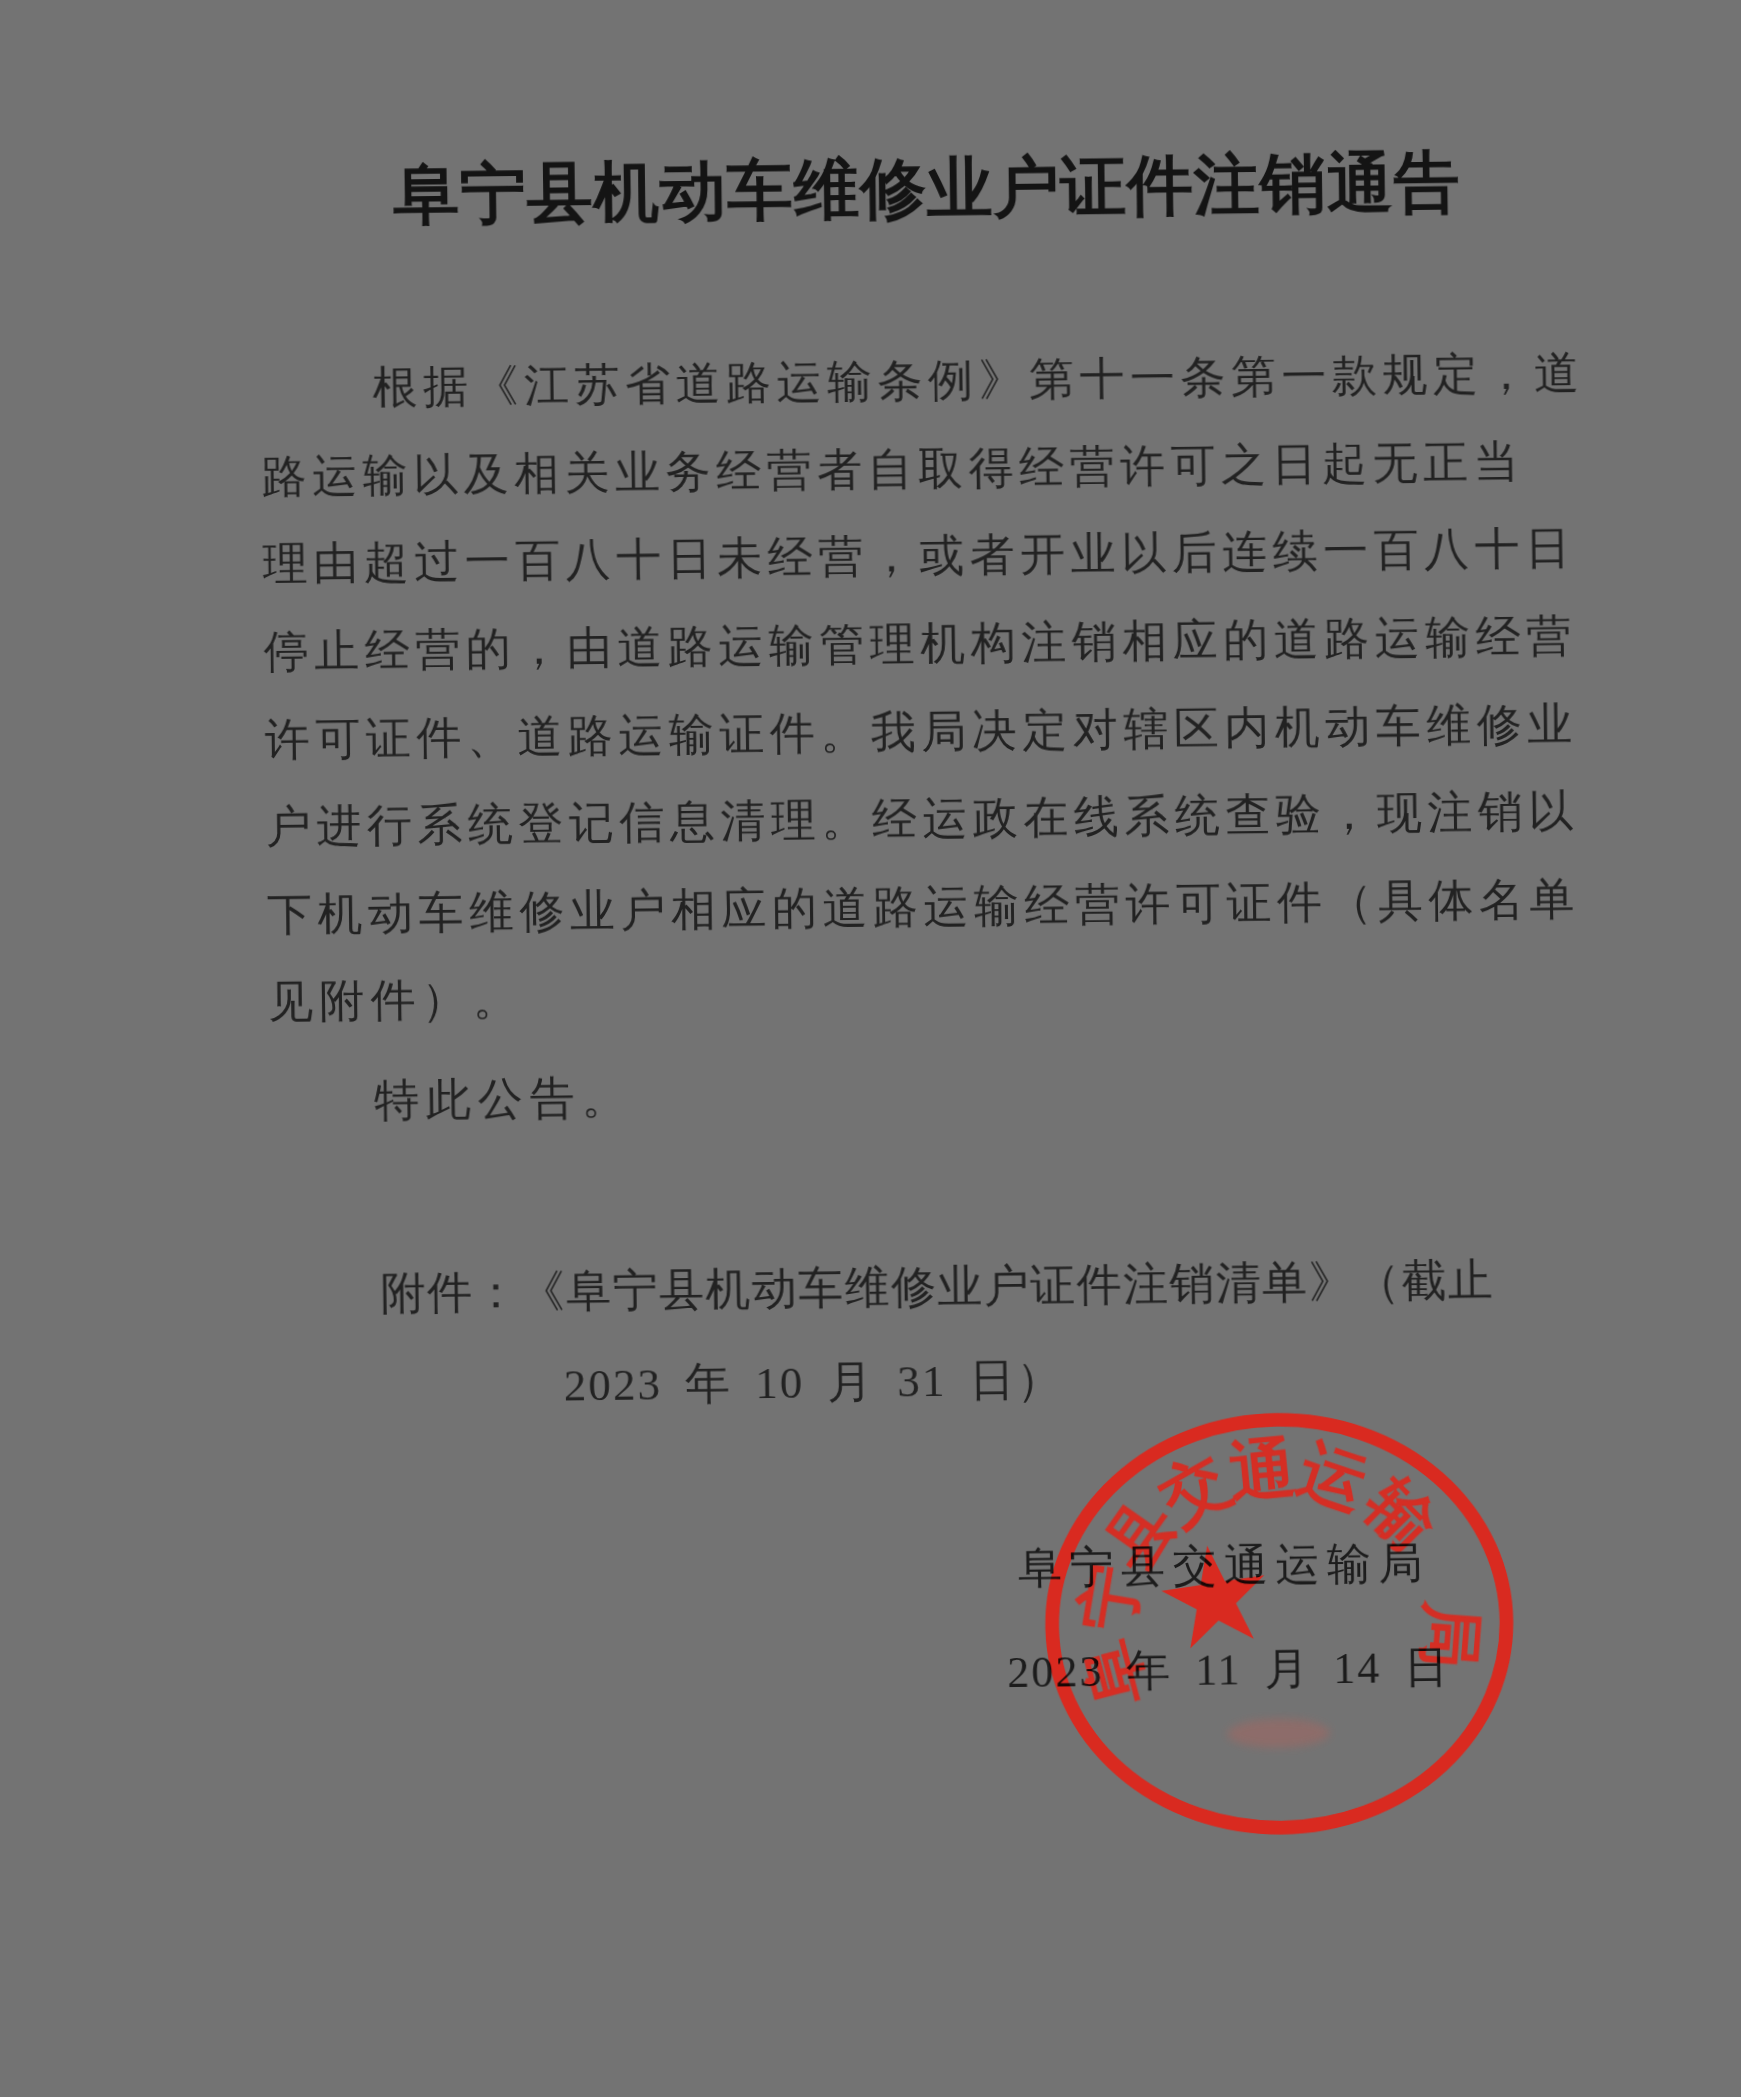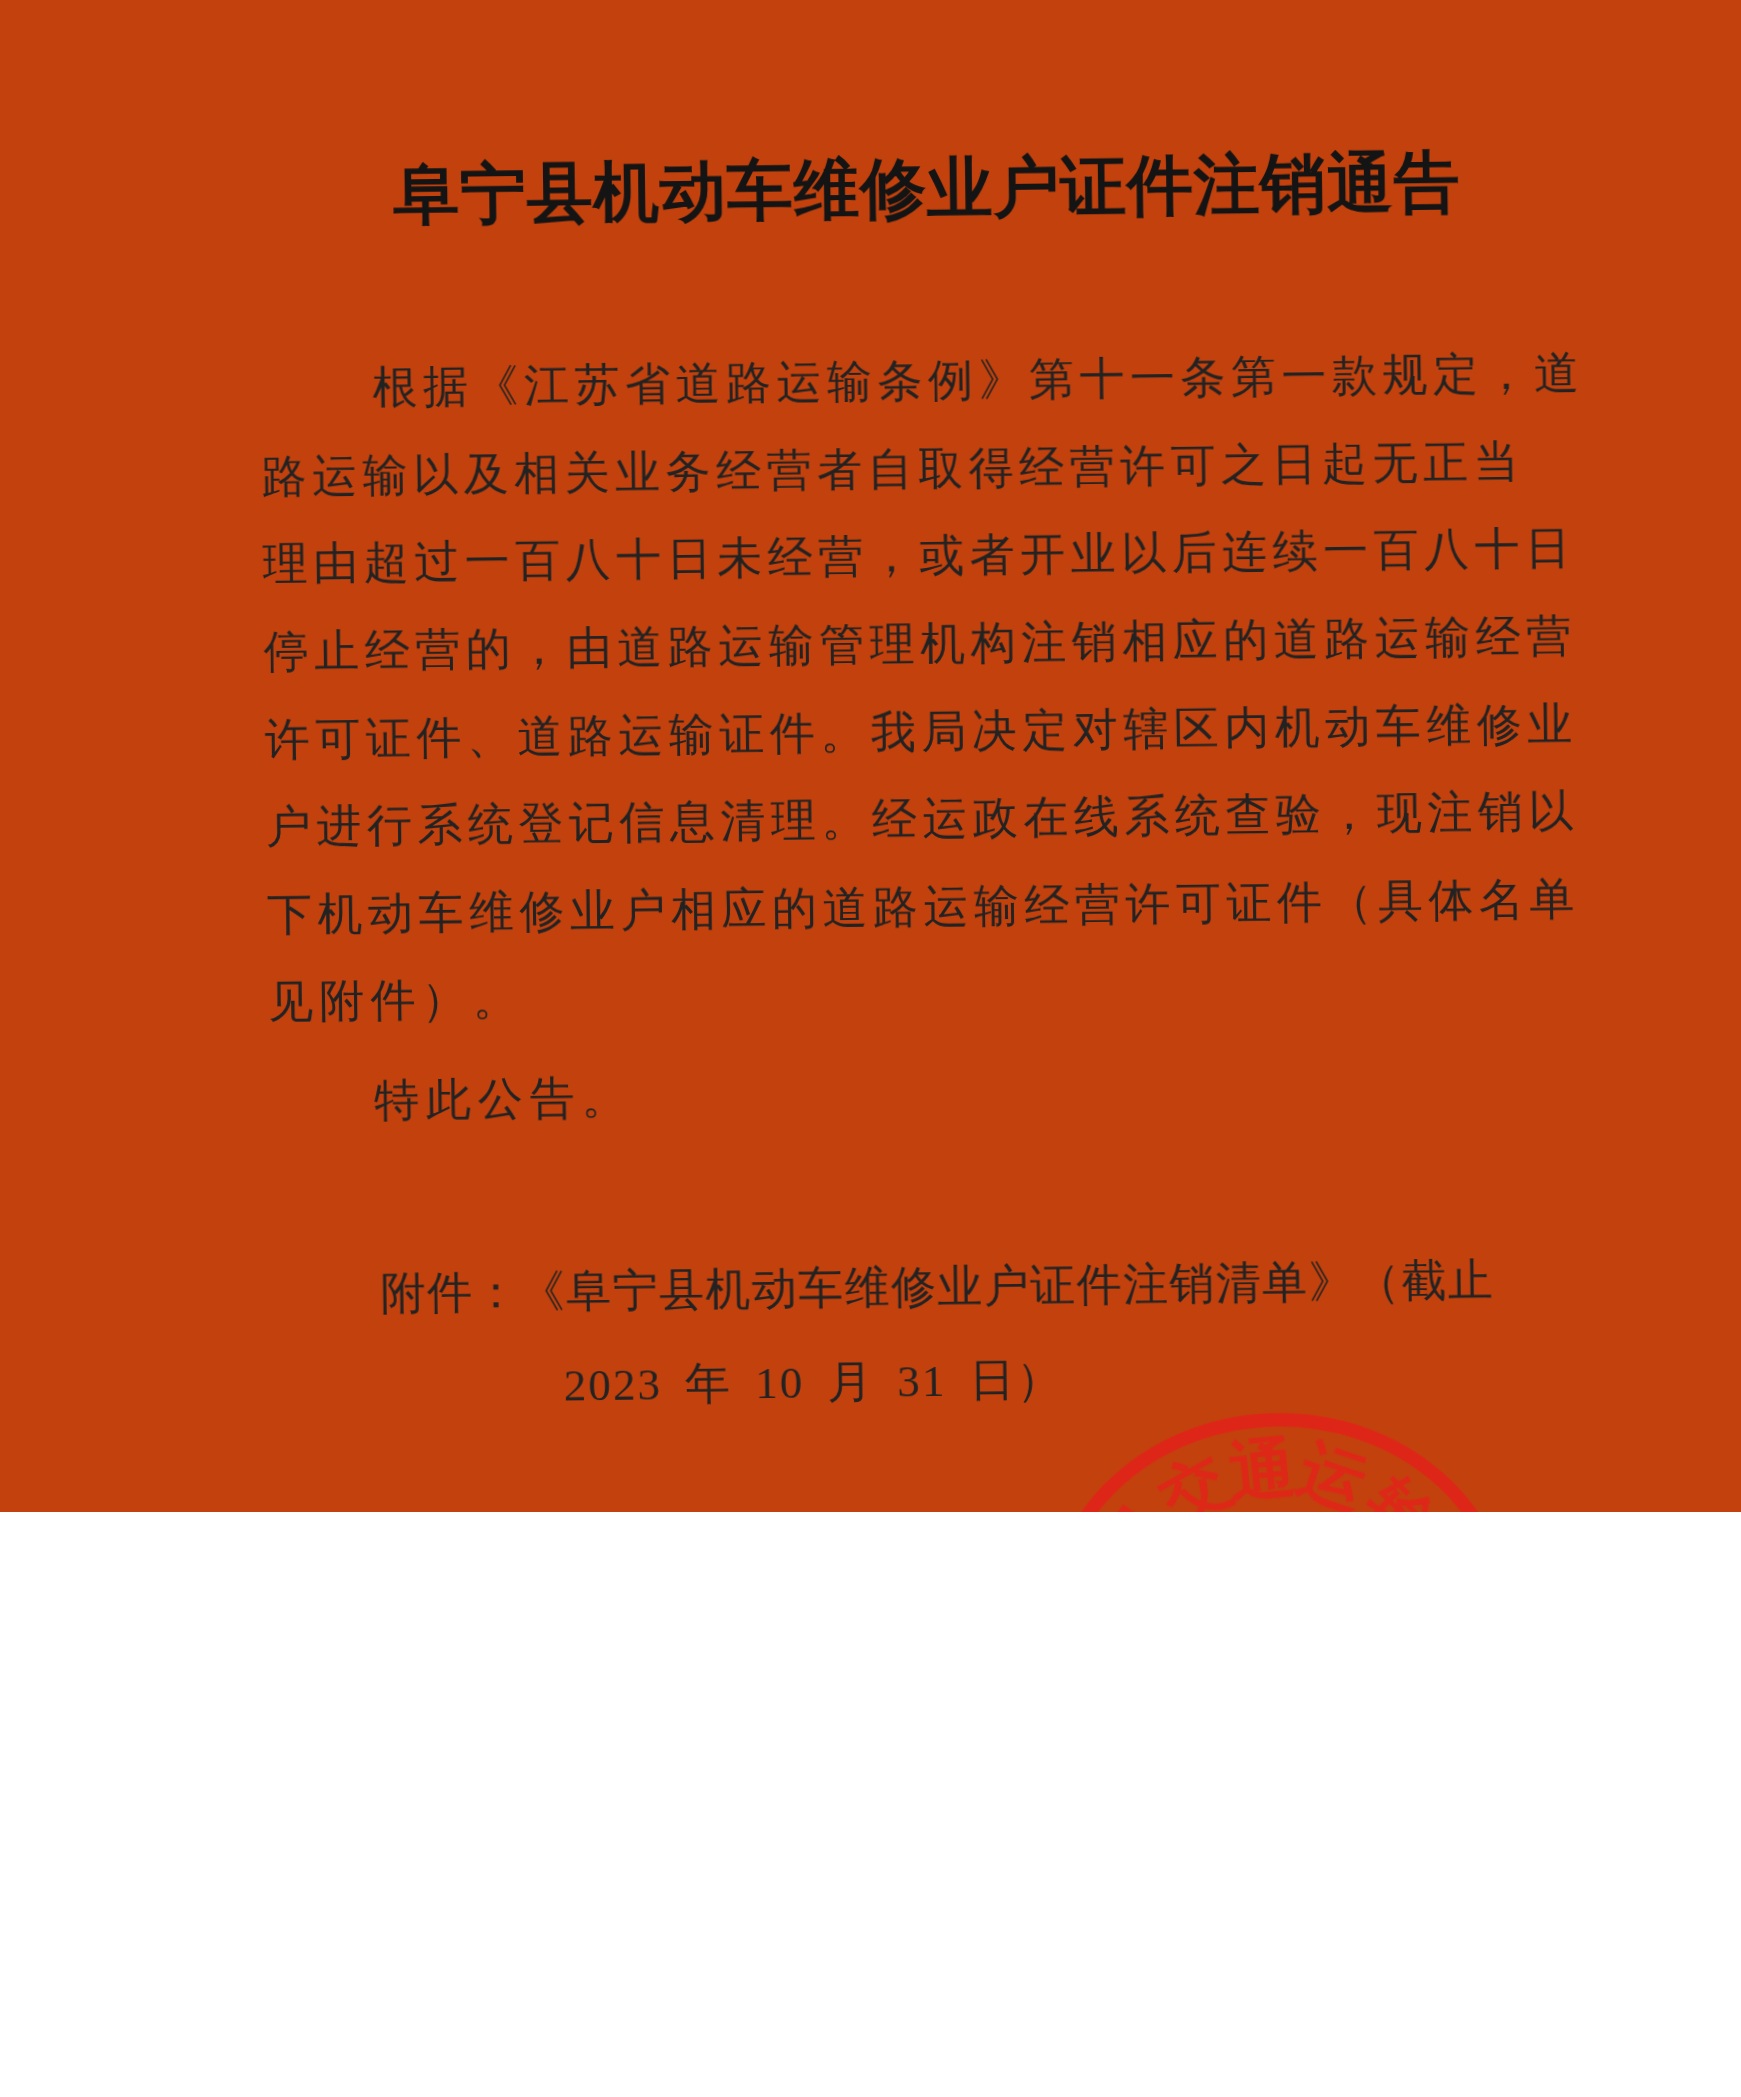--- a/index.html
+++ b/index.html
@@ -1,19 +1,19 @@
 <!DOCTYPE html>
 <html style="font-size:11px"><head>
 <meta charset="utf-8">
 <style>
   html,body{margin:0;padding:0;background:#ffffff;}
   .page{
     position:relative;
-    width:1741px;height:1512px;
-    background:#c2410c;
+    width:1741px;height:2097px;
+    background:#737373;
     overflow:hidden;
     font-family:"Liberation Serif","DejaVu Serif",serif;
     color:#1f1f1f;
   }
   .tilt{
     position:absolute;inset:0;
     transform:rotate(-0.7deg);
     transform-origin:274px 753px;
   }
   .doc-title{

